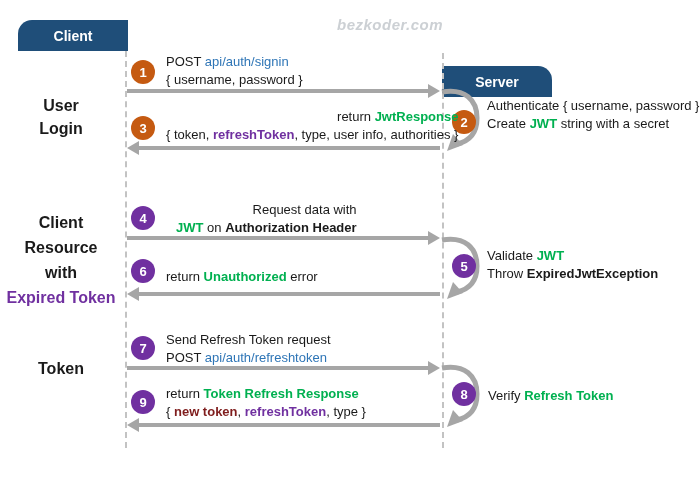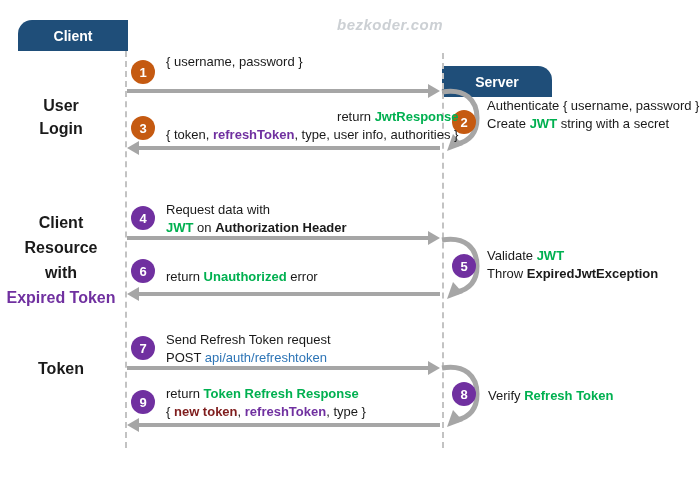--- a/index.html
+++ b/index.html
@@ -114,34 +114,35 @@
       <span>7</span>
     </div>
   <div class="badge purple" style="left:452px;top:382px;">
       <span>8</span>
     </div>
   <div class="badge purple" style="left:131px;top:390px;">
       <span>9</span>
     </div>
 
   <div class="msg" style="left:166px;top:53px;">
+    <div><span>POST </span><span class="blue">api/auth/signin</span></div>
     <div><span>{ username, password }</span></div>
   </div>
 
   <div class="msg" style="left:487px;top:97px;">
     <div><span>Authenticate { username, password }</span></div>
     <div><span>Create </span><span class="green">JWT</span><span> string with a secret</span></div>
   </div>
 
   <div class="msg" style="left:166px;top:108px;text-align:right;">
     <div><span>return </span><span class="green">JwtResponse</span></div>
     <div><span>{ token, </span><span class="purpletxt">refreshToken</span><span>, type, user info, authorities }</span></div>
   </div>
 
-  <div class="msg" style="left:166px;top:201px;">
+  <div class="msg" style="left:176px;top:201px;text-align:right;">
     <div><span>Request data with</span></div>
     <div><span class="green">JWT</span><span> on </span><span class="boldtxt">Authorization Header</span></div>
   </div>
 
   <div class="msg" style="left:487px;top:247px;">
     <div><span>Validate </span><span class="green">JWT</span></div>
     <div><span>Throw </span><span class="boldtxt">ExpiredJwtException</span></div>
   </div>
 
   <div class="msg" style="left:166px;top:268px;">

